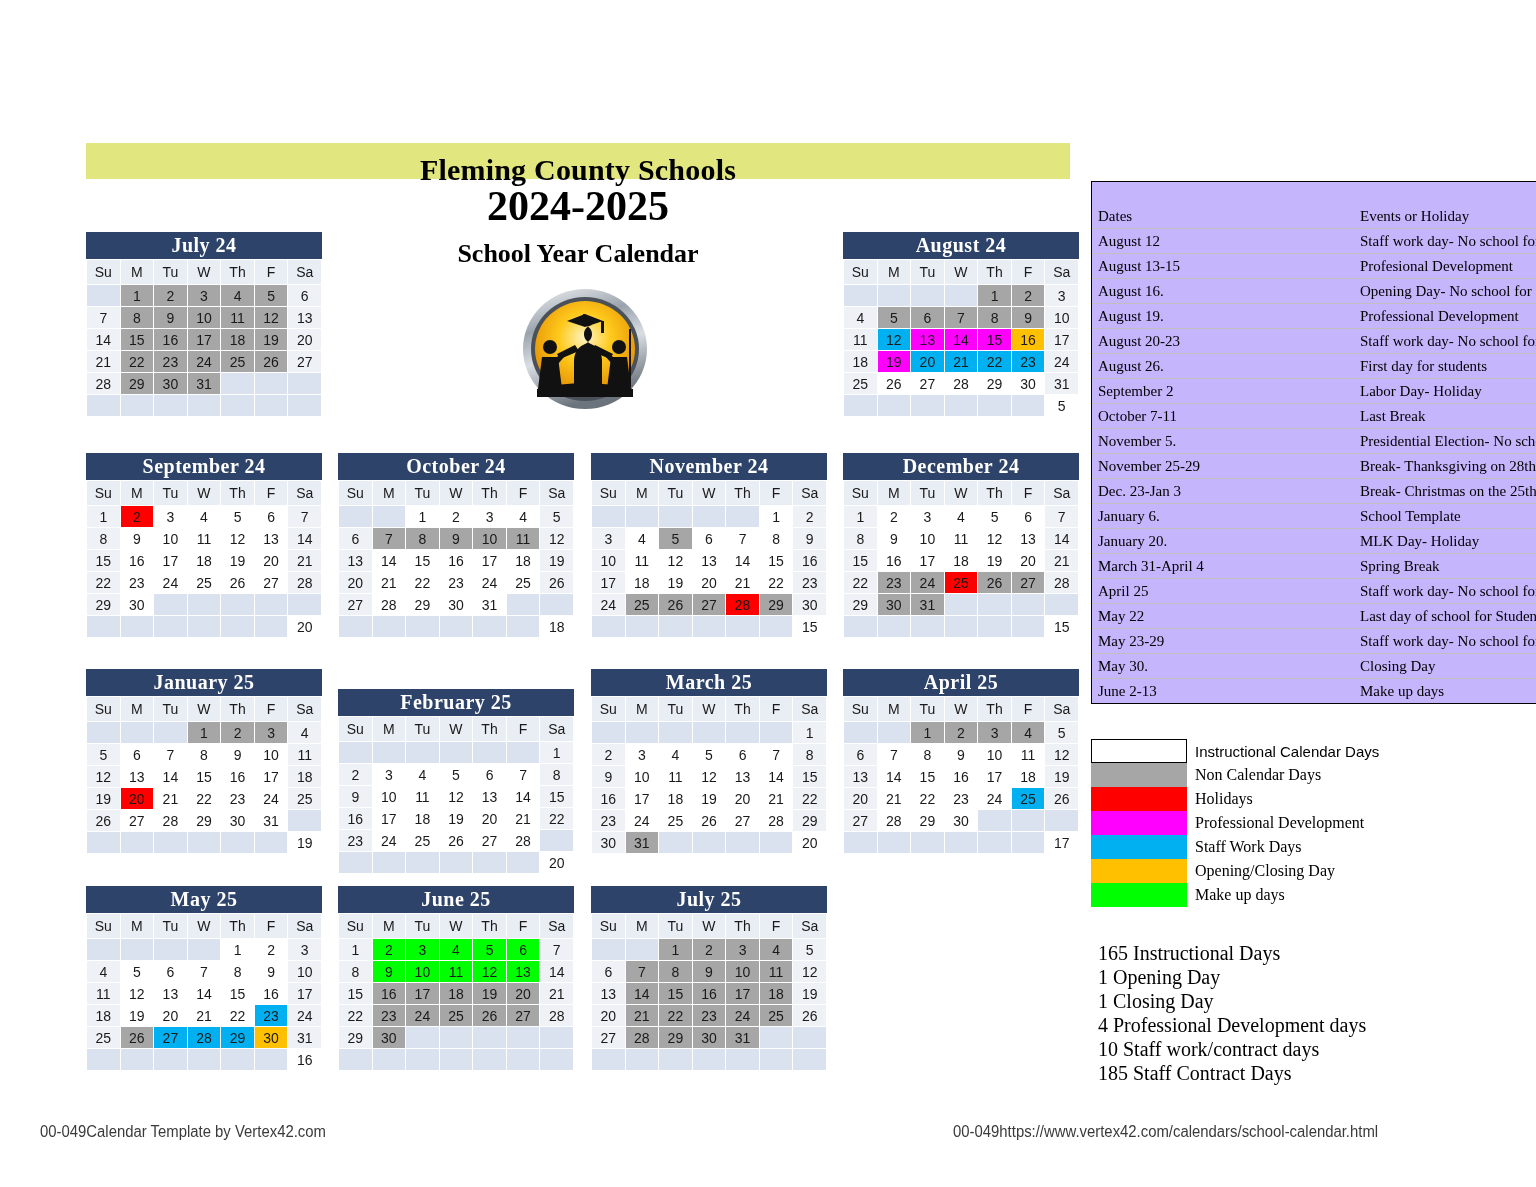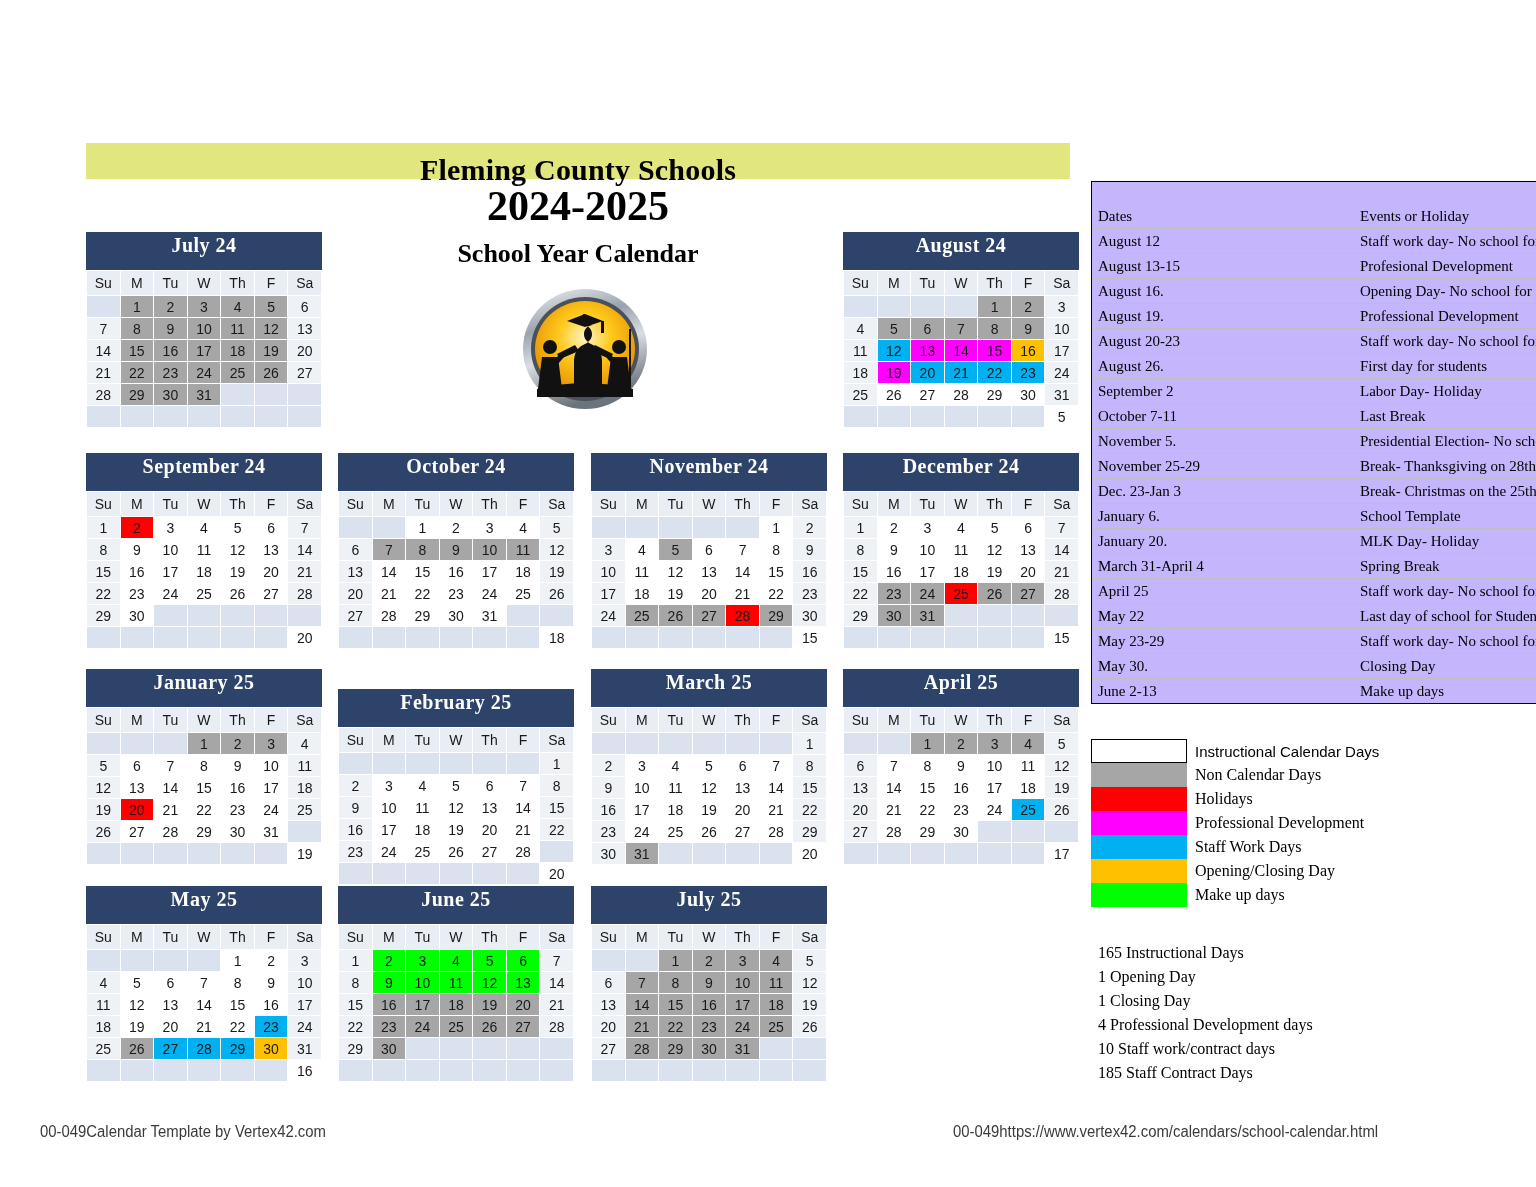--- a/index.html
+++ b/index.html
@@ -76,21 +76,21 @@
     position: absolute;
     width: 236px;
   }
   .month-title {
     background: #2e4369;
     color: #ffffff;
     font-family: "Liberation Serif", serif;
     font-weight: bold;
     font-size: 20px;
     text-align: center;
-    height: 38px;
+    height: 27px;
     line-height: 27px;
     letter-spacing: 0.5px;
   }
   table.cal {
     border-collapse: collapse;
     width: 236px;
     table-layout: fixed;
   }
   table.cal th {
     background: #e9edf4;
@@ -189,21 +189,21 @@
 
   
   .summary {
     position: absolute;
     left: 1098px;
     top: 941px;
     width: 400px;
   }
   .summary div {
     font-family: "Liberation Serif", serif;
-    font-size: 16px;
+    font-size: 20px;
     line-height: 24px;
     white-space: nowrap;
   }
 
   
   .footer-left {
     position: absolute;
     left: 40px;
     top: 1123px;
     font-family: "Liberation Sans", sans-serif;

